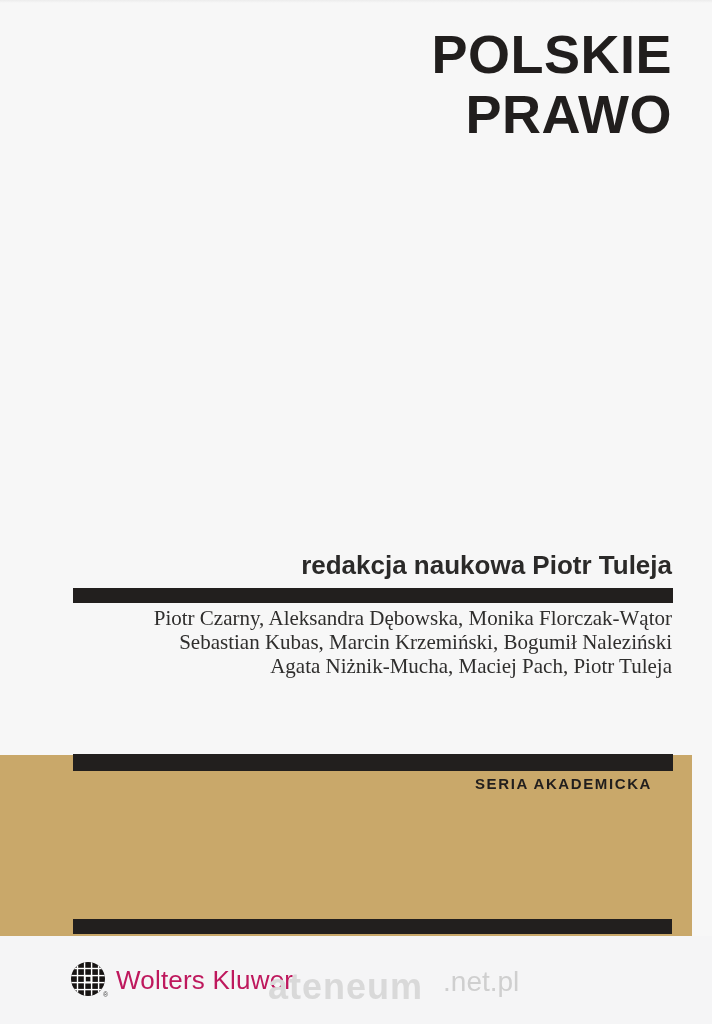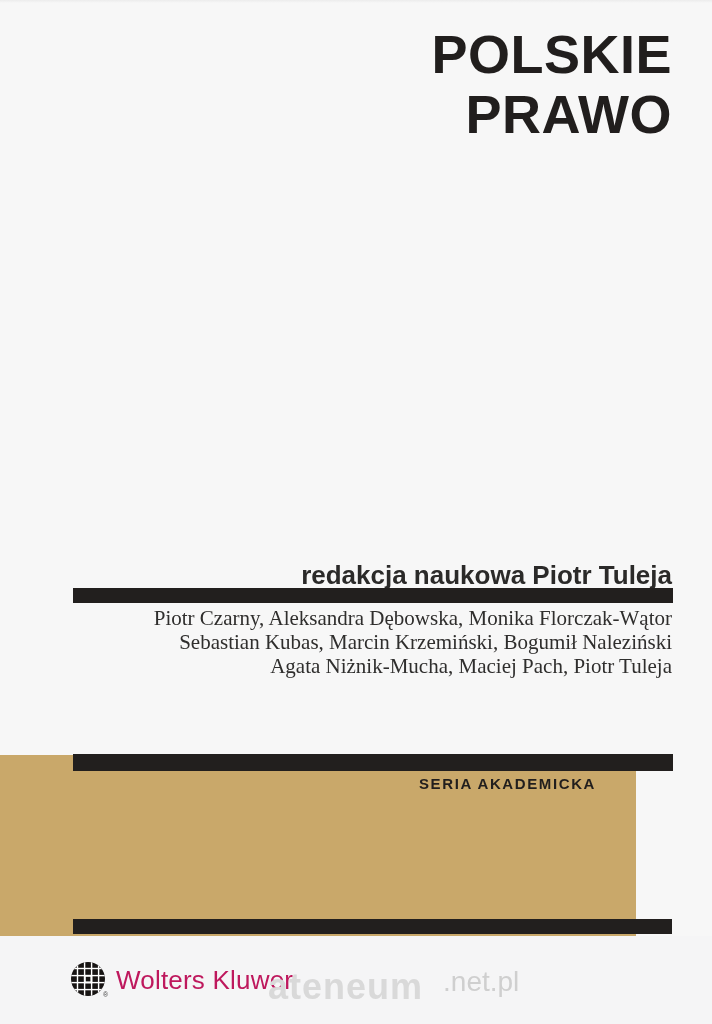--- a/index.html
+++ b/index.html
@@ -26,42 +26,41 @@
     line-height:60px;
     letter-spacing:0.5px;
   }
   
   .editor-line{
     position:absolute;top:549px;right:40px;
     color:#2b2a29;
     font-size:26px;
     font-weight:600;
     line-height:32px;
-    margin-top:10px;
   }
   
   .rule{
     position:absolute;
     background:#221f1e;
   }
   .rule-middle{left:73px;top:588px;width:600px;height:15px;}
   
   .authors-block{
     position:absolute;top:606px;right:40px;
     text-align:right;
     color:#2f2e2d;
     font-size:21px;
     font-weight:400;
     line-height:24px;
     font-family:Liberation Serif, serif;
   }
   
   .series-band{
     position:absolute;left:0;top:755px;
-    width:636px;height:181px;
+    width:692px;height:181px;
   }
   .band-rule-top{left:73px;top:-1px;width:600px;height:17px;}
   .band-rule-bottom{left:73px;top:164px;width:599px;height:15px;}
   .series-label{
     position:absolute;top:20px;right:40px;
     color:#211e1d;
     font-size:15px;
     font-weight:700;
     letter-spacing:1.6px;
   }

